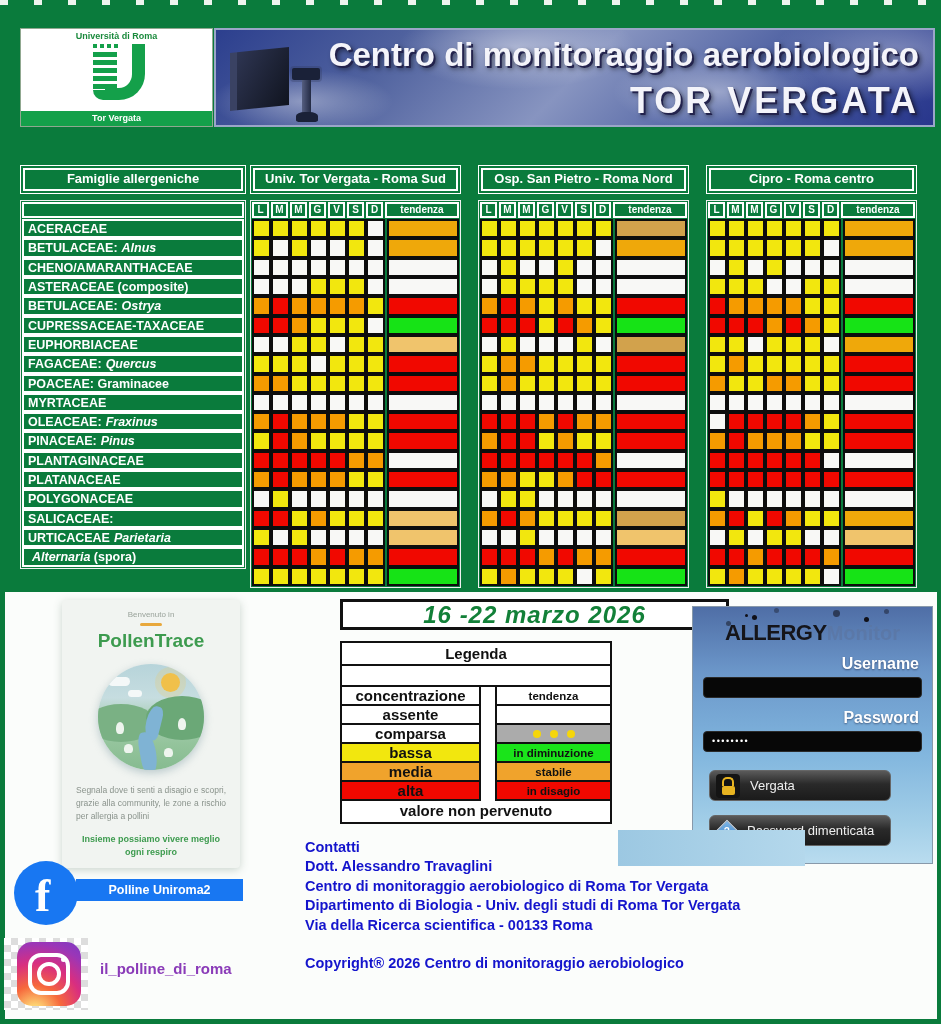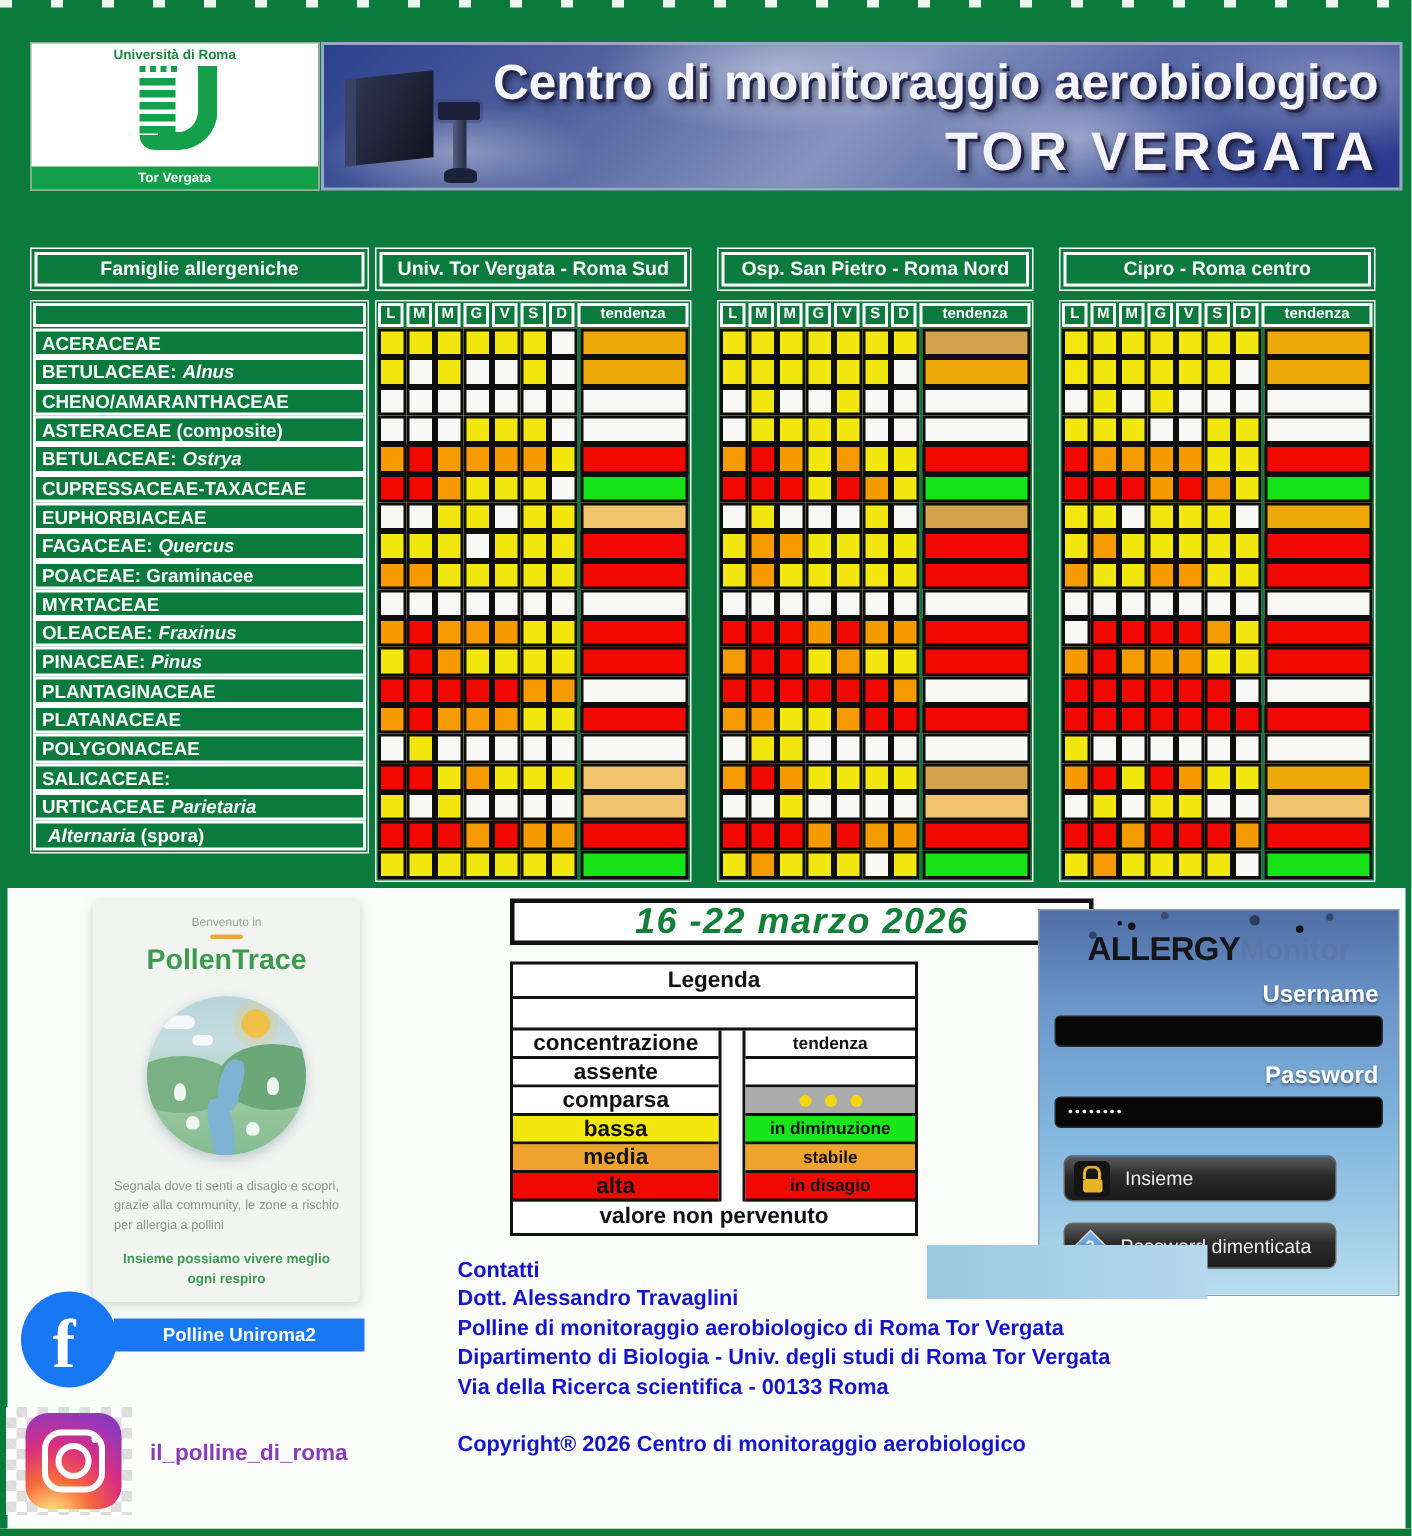--- a/index.html
+++ b/index.html
@@ -880,21 +880,21 @@
     <div class="am-input" style="top:70px"></div>
     <div class="am-label" style="top:102px">Password</div>
     <div class="am-input" style="top:124px">
       <div class="am-dots">••••••••</div>
     </div>
     <div class="am-btn" style="top:163px">
       <div class="btn-ico">
           <div class="lock-sh"></div>
           <div class="lock-bd"></div>
         </div>
-      <span>Insieme</span>
+      <span>Vergata</span>
     </div>
     <div class="am-btn" style="top:208px">
       <div class="diam">
           <span>?</span>
         </div>
       <span>Password dimenticata</span>
     </div>
   </div>
 
   <div class="blue-frag"></div>
@@ -907,19 +907,19 @@
     <div class="ig-cam"></div>
       <div class="ig-lens"></div>
       <div class="ig-dot"></div>
   </div>
   <div class="ig-handle">il_polline_di_roma</div>
 
   <div class="contacts">
     <div>Contatti</div>
     <div id="contact-lines">
         <div>Dott. Alessandro Travaglini</div>
-        <div>Polline di monitoraggio aerobiologico di Roma Tor Vergata</div>
+        <div>Centro di monitoraggio aerobiologico di Roma Tor Vergata</div>
         <div>Dipartimento di Biologia - Univ. degli studi di Roma Tor Vergata</div>
         <div>Via della Ricerca scientifica - 00133 Roma</div>
       </div>
     <div class="copyright">Copyright® 2026 Centro di monitoraggio aerobiologico</div>
   </div>
 </div>
 
 </body></html>

